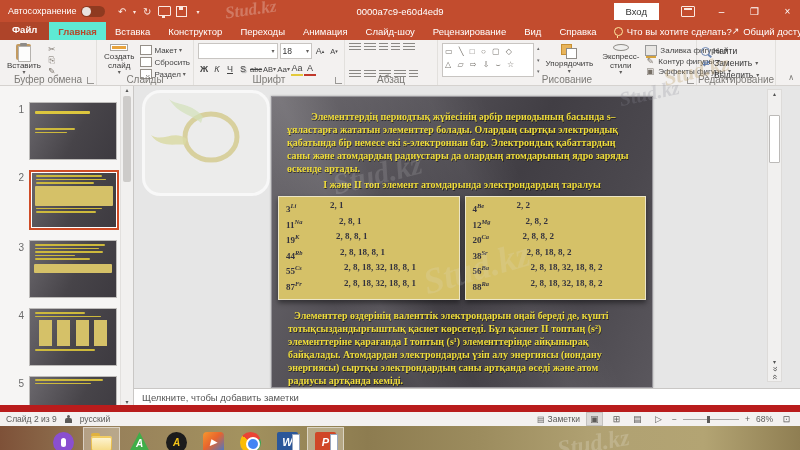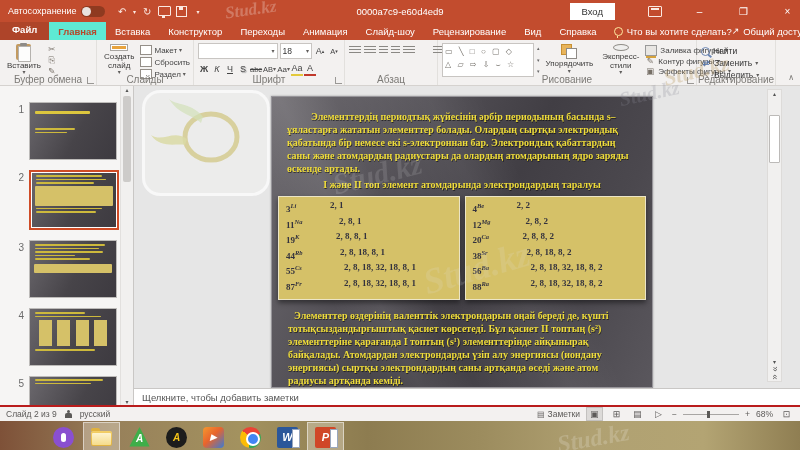--- a/index.html
+++ b/index.html
@@ -10,21 +10,21 @@
   .autosave{display:flex;align-items:center;gap:4px;margin-left:8px}
   .toggle{width:24px;height:11px;border-radius:6px;background:#8f3a20;position:relative}
   .toggle::before{content:"";position:absolute;left:1px;top:1px;width:9px;height:9px;border-radius:50%;background:#e9e2df}
   .qat{display:flex;align-items:center;gap:2px;margin-left:10px}
   .qat-btn{min-width:15px;height:16px;display:flex;align-items:center;justify-content:center;color:#fbe9e2;font-size:10px}
   .ic-monitor{width:11px;height:8px;border:1px solid #fbe9e2;border-radius:1px;position:relative}
   .ic-monitor::after{content:"";position:absolute;left:3px;bottom:-3px;width:3px;height:2px;background:#fbe9e2}
   .ic-save{width:9px;height:9px;border:1px solid #fbe9e2;position:relative}
   .ic-save::after{content:"";position:absolute;left:2px;top:0;width:4px;height:3px;background:#fbe9e2}
   .doc-title{position:absolute;left:0;right:0;text-align:center;font-size:9.5px;color:#fff;pointer-events:none}
-  .tb-right{margin-left:auto;display:flex;align-items:center;gap:19px}
+  .tb-right{margin-left:auto;display:flex;align-items:center;gap:8px}
   .signin{background:#fff;color:#333;font-size:9.5px;padding:3px 12px;margin-right:8px;cursor:default}
   .ic-ribopts{width:12px;height:9px;border:1px solid #fbe9e2;border-radius:1px;position:relative;margin:0 6px}
   .ic-ribopts::after{content:"";position:absolute;left:2px;top:1px;width:8px;height:2px;background:#fbe9e2}
   .winbtn{width:25px;height:22px;display:flex;align-items:center;justify-content:center;font-size:10px;color:#fff}
   
   .tabrow{height:18px;background:#c24c2e;display:flex;align-items:stretch;color:#fff;font-size:9.5px}
   .tab{padding:3px 9px 2px;display:flex;align-items:center;white-space:nowrap}
   .tab.file{background:rgba(0,0,0,.10);font-weight:bold;padding:3px 12px 6px}
   .tab.active{background:#5eead4;color:#b7472a;font-weight:bold}
   .tellme{display:flex;align-items:center;gap:4px;margin-left:8px;white-space:nowrap}
@@ -110,21 +110,21 @@
   .birdlogo{position:absolute;left:8px;top:4px;width:122px;height:100px;border:3px solid rgba(255,255,255,.8);border-radius:18px;background:rgba(252,252,250,.35);opacity:.85}
   
   .cscroll{position:absolute;right:18px;top:3px;bottom:6px;width:13px;background:#f1f0ef;border:1px solid #dddbd9;display:flex;flex-direction:column;align-items:center;font-size:6px;color:#555}
   .cthumb{width:9px;height:46px;background:#fff;border:1px solid #bcbab8;border-radius:1px;margin-top:18px}
   .cscroll .grow{flex:1}
   .dblchev{display:block;font-size:9px;color:#555;transform:rotate(-90deg);line-height:8px}
   .dblchev.down{transform:rotate(90deg)}
   
   .notesbar{height:16px;background:#fff;border-top:1px solid #c9c7c5;display:flex;align-items:center;padding-left:8px;font-size:9.5px;color:#555}
   
-  .statusbar{height:14px;background:#f3f1f0;border-top:2px solid #b91c1c;display:flex;align-items:center;font-size:8.5px;color:#5c5a58;padding:0 6px;gap:8px}
+  .statusbar{height:14px;background:#f3f1f0;border-top:7px solid #b91c1c;display:flex;align-items:center;font-size:8.5px;color:#5c5a58;padding:0 6px;gap:8px}
   .person{width:7px;height:9px;position:relative;display:inline-block}
   .person::before{content:"";position:absolute;left:2px;top:0;width:3px;height:3px;border-radius:50%;background:#5c5a58}
   .person::after{content:"";position:absolute;left:0;top:3.5px;width:7px;height:5px;background:#5c5a58;border-radius:2px 2px 0 0}
   .sb-right{margin-left:auto;display:flex;align-items:center;gap:6px}
   .viewbtn{width:15px;height:12px;display:flex;align-items:center;justify-content:center;font-size:9px;color:#5c5a58}
   .viewbtn.active{background:#dcdad8;border:1px solid #c3c1bf}
   .ztrack{width:56px;height:1px;background:#a8a6a4;position:relative}
   .zthumb{position:absolute;left:24px;top:-3px;width:3px;height:7px;background:#5c5a58}
   
   .taskbar{height:32px;background:linear-gradient(90deg,#7e5138 0%,#97805a 14%,#a3925f 30%,#8d7c50 46%,#9c8c5e 60%,#b0a172 74%,#b3a473 88%,#8f7e52 100%);display:flex;align-items:center;position:relative}
@@ -294,21 +294,21 @@
             <span>Аа</span>
             <span class="caret">▾</span>
           </span>
         <span class="fbtn" style="border-bottom:2px solid #e3c93c">Аа</span>
         <span class="fbtn" style="border-bottom:2px solid #c0392b">А</span>
       </div>
       <span class="glabel">Шрифт</span>
       <i class="launcher"></i>
     </div>
 
-    <div class="rgroup" style="width:84px;gap:18px">
+    <div class="rgroup" style="width:84px;flex-direction:column;gap:18px">
       <div class="parrow">
         <span class="bars"></span>
         <span class="bars"></span>
         <span class="bars sm"></span>
         <span class="bars sm"></span>
         <span class="bars"></span>
       </div>
       <div class="parrow">
         <span class="bars"></span>
         <span class="bars"></span>

